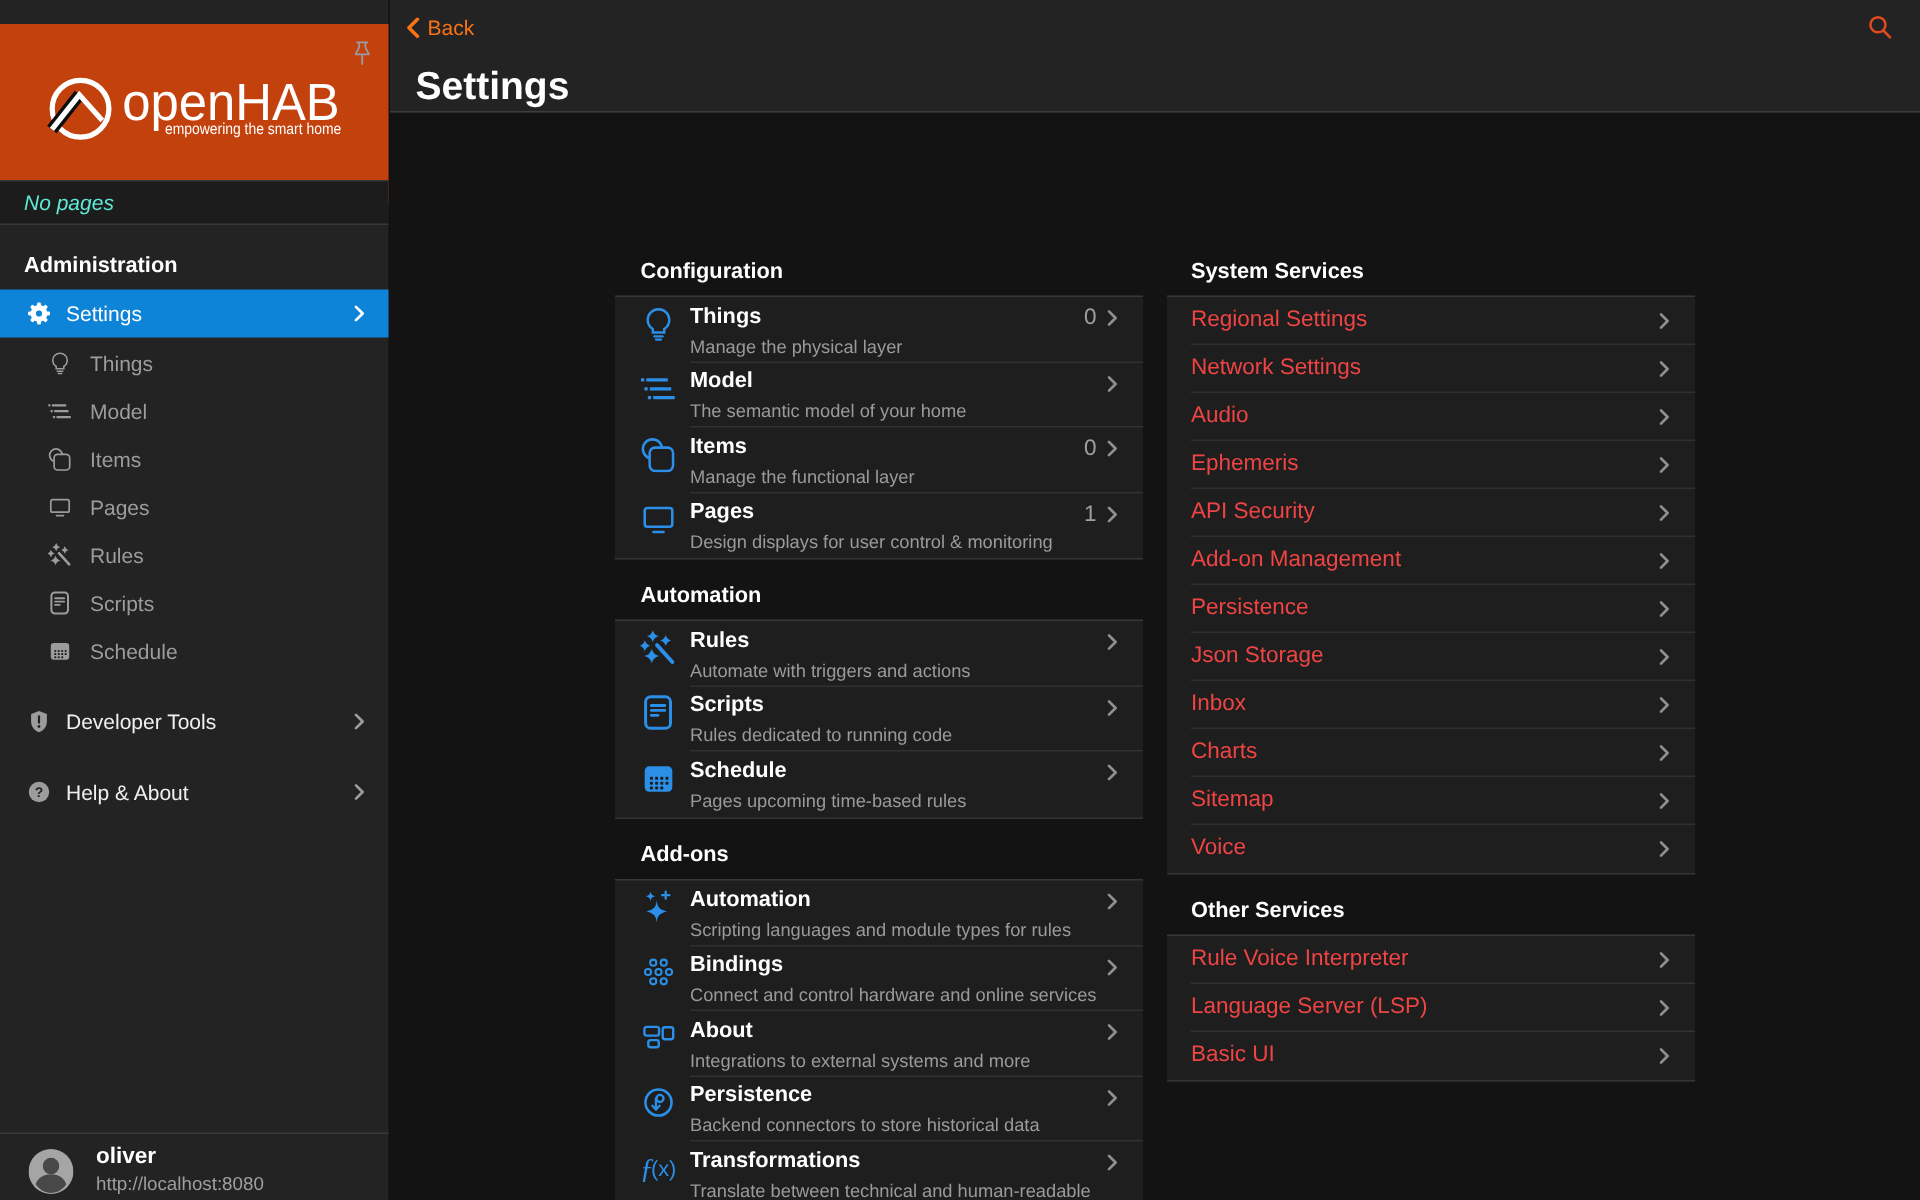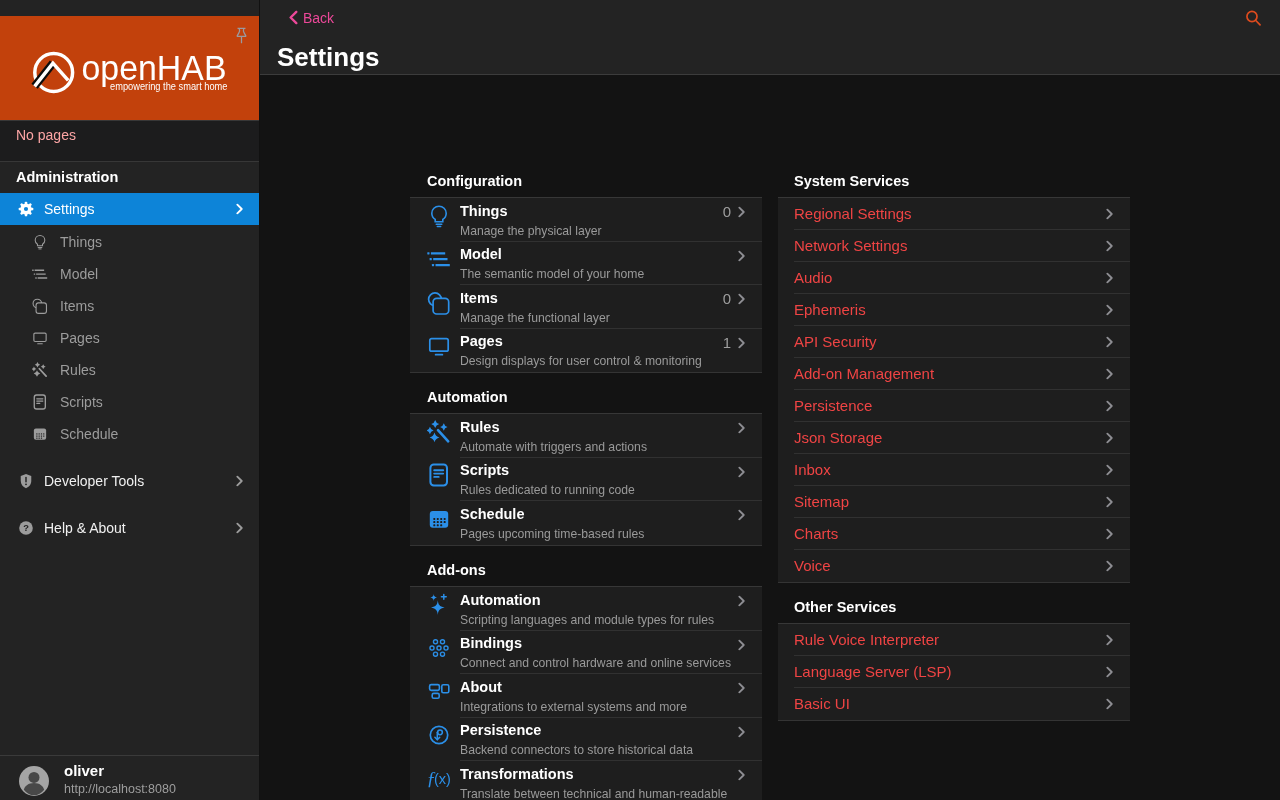--- a/index.html
+++ b/index.html
@@ -2,39 +2,39 @@
 <html><head>
 <meta charset="utf-8">
 <style>
 *{margin:0;padding:0;box-sizing:border-box}
 html,body{width:1280px;height:800px;overflow:hidden}
 body{background:#131313;font-family:"Liberation Sans",sans-serif;position:relative;color:#fff}
 
 #sidebar{position:absolute;left:0;top:0;width:260px;height:800px;background:#232323;border-right:1px solid #111}
 #logoarea{position:absolute;left:0;top:16px;width:259px;height:120px;background:#c2410c}
 #pin{position:absolute;right:11px;top:11px;color:#9a9aa0}
-#nopages{position:absolute;left:0;top:120px;width:259px;height:42px;background:#1c1c1d;border-top:1px solid #373737;border-bottom:1px solid #373737;line-height:28px;padding-left:16px;font-size:14px;color:#fca5a5}
+#nopages{position:absolute;left:0;top:120px;width:259px;height:30px;background:#1c1c1d;border-top:1px solid #373737;border-bottom:1px solid #373737;line-height:28px;padding-left:16px;font-style:italic;font-size:14px;color:#5eead4}
 #admintitle{position:absolute;left:16px;top:169px;font-size:14.5px;font-weight:bold;color:#fff}
 .srow{position:absolute;left:0;width:259px;height:32px;display:flex;align-items:center}
 .srow .ic{position:absolute;left:18px;width:16px;height:16px;display:flex;align-items:center;justify-content:center}
 .srow .lbl{position:absolute;left:44px;font-size:14px}
 .srow .chev{position:absolute;right:16px}
 #selrow{top:193px;height:32px;background:#0d84d8;color:#fff}
 .subrow .ic{left:32px}
 .subrow .lbl{left:60px;color:#9c9c9c}
 .subrow{color:#9c9c9c}
 .toprow .lbl{color:#f0f0f0}
 .toprow{color:#9c9c9c}
 #profile{position:absolute;left:0;top:755px;width:259px;height:52px;border-top:1px solid #3a3a3a}
 #profile .av{position:absolute;left:19px;top:10px}
 #profile .nm{position:absolute;left:64px;top:6px;font-size:15px;font-weight:bold;color:#fff}
 #profile .url{position:absolute;left:64px;top:25.5px;font-size:12.5px;color:#9e9e9e}
 
 #navbar{position:absolute;left:260px;top:0;width:1020px;height:75px;background:#232323;border-bottom:1px solid #3c3c3c}
-#back{position:absolute;left:29px;top:10px;color:#ec4899;font-size:14px;display:flex;}
+#back{position:absolute;left:11px;top:10px;color:#f97316;font-size:14px;display:flex;align-items:center}
 #back svg{margin-right:5px}
 #pagetitle{position:absolute;left:17px;top:42px;font-size:26px;font-weight:bold;color:#fff}
 #searchbtn{position:absolute;right:17px;top:9px;color:#dd4b1e}
 
 .btitle{position:absolute;font-size:14.5px;font-weight:bold;color:#fff;height:21px;line-height:22px}
 .list{position:absolute;background:#1e1e1e;border-top:1px solid #373737;border-bottom:1px solid #343434}
 .mrow{position:relative;height:43.5px}
 .mrow .mic{position:absolute;left:17px;top:5.5px;width:24px;height:24px;color:#2b8fe8}
 .mrow .mtitle{position:absolute;left:50px;top:4.5px;font-size:14.5px;font-weight:bold;color:#fff}
 .mrow .msub{position:absolute;left:50px;top:25.5px;font-size:12.2px;color:#9a9a9a;white-space:nowrap}
@@ -489,27 +489,27 @@
           <use href="#i-chev"></use>
         </svg>
       </div>
     <div class="lrow">
         <span class="ltxt">Inbox</span>
         <svg class="chev" width="7" height="12" viewBox="0 0 10 16">
           <use href="#i-chev"></use>
         </svg>
       </div>
     <div class="lrow">
+        <span class="ltxt">Charts</span>
+        <svg class="chev" width="7" height="12" viewBox="0 0 10 16">
+          <use href="#i-chev"></use>
+        </svg>
+      </div>
+    <div class="lrow">
         <span class="ltxt">Sitemap</span>
-        <svg class="chev" width="7" height="12" viewBox="0 0 10 16">
-          <use href="#i-chev"></use>
-        </svg>
-      </div>
-    <div class="lrow">
-        <span class="ltxt">Charts</span>
         <svg class="chev" width="7" height="12" viewBox="0 0 10 16">
           <use href="#i-chev"></use>
         </svg>
       </div>
     <div class="lrow">
         <span class="ltxt">Voice</span>
         <svg class="chev" width="7" height="12" viewBox="0 0 10 16">
           <use href="#i-chev"></use>
         </svg>
       </div>

